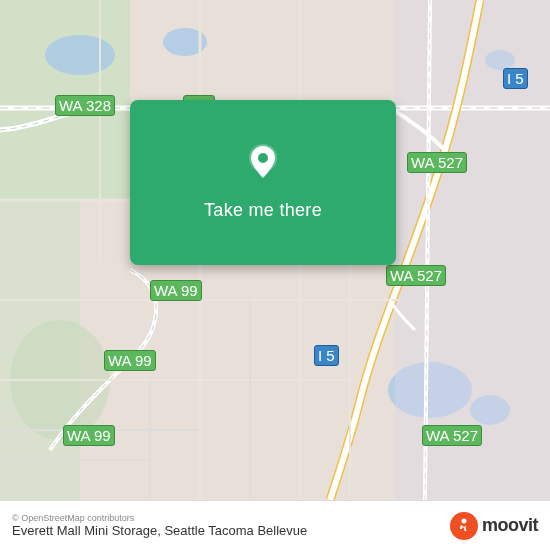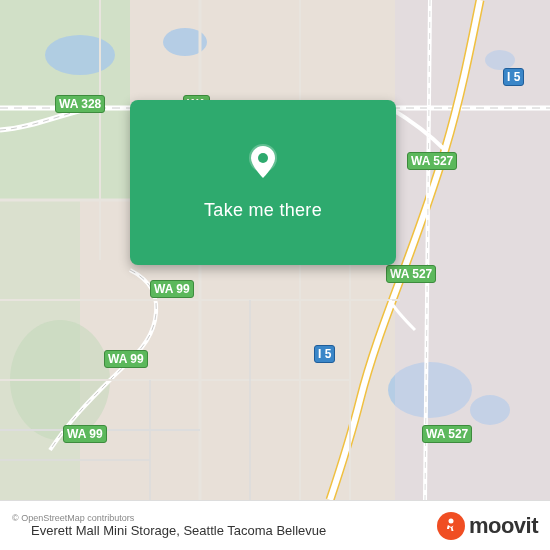--- a/index.html
+++ b/index.html
@@ -81,54 +81,53 @@
 
     #attribution {
       font-size: 9px;
       color: #888;
     }
 
     #location-name {
       font-size: 13px;
       color: #333;
       font-weight: 400;
-      margin-left: 19px;
     }
 
     #moovit-logo {
       display: flex;
       align-items: center;
       gap: 4px;
     }
 
     .moovit-icon {
       width: 28px;
       height: 28px;
       background: #f04e23;
       border-radius: 50%;
       display: flex;
       align-items: center;
       justify-content: center;
     }
 
     .moovit-text {
-      font-size: 22px;
+      font-size: 18px;
       font-weight: 700;
       color: #333;
       letter-spacing: -0.5px;
     }
 
     
     .badge {
       position: absolute;
       background: #f0c040;
       border: 1px solid #c8962a;
       border-radius: 3px;
-      font-size: 12px;
-      font-weight: bold;
+      font-size: 15px;
+      font-weight: normal;
       color: #333;
       padding: 1px 3px;
       white-space: nowrap;
     }
 
     .badge-green {
       background: #5cb85c;
       border-color: #3d8b3d;
       color: white;
     }

